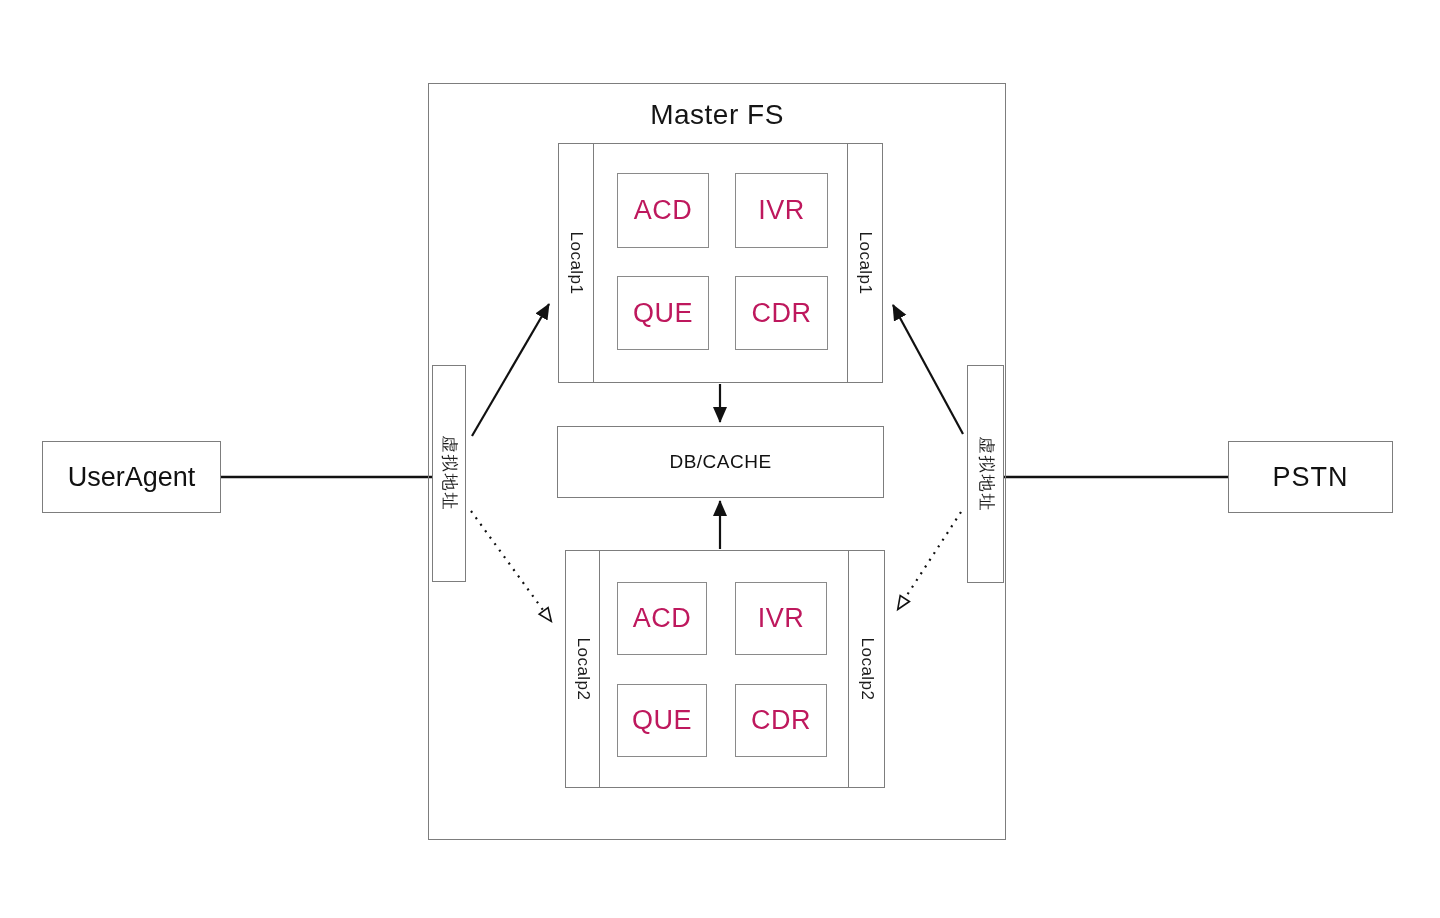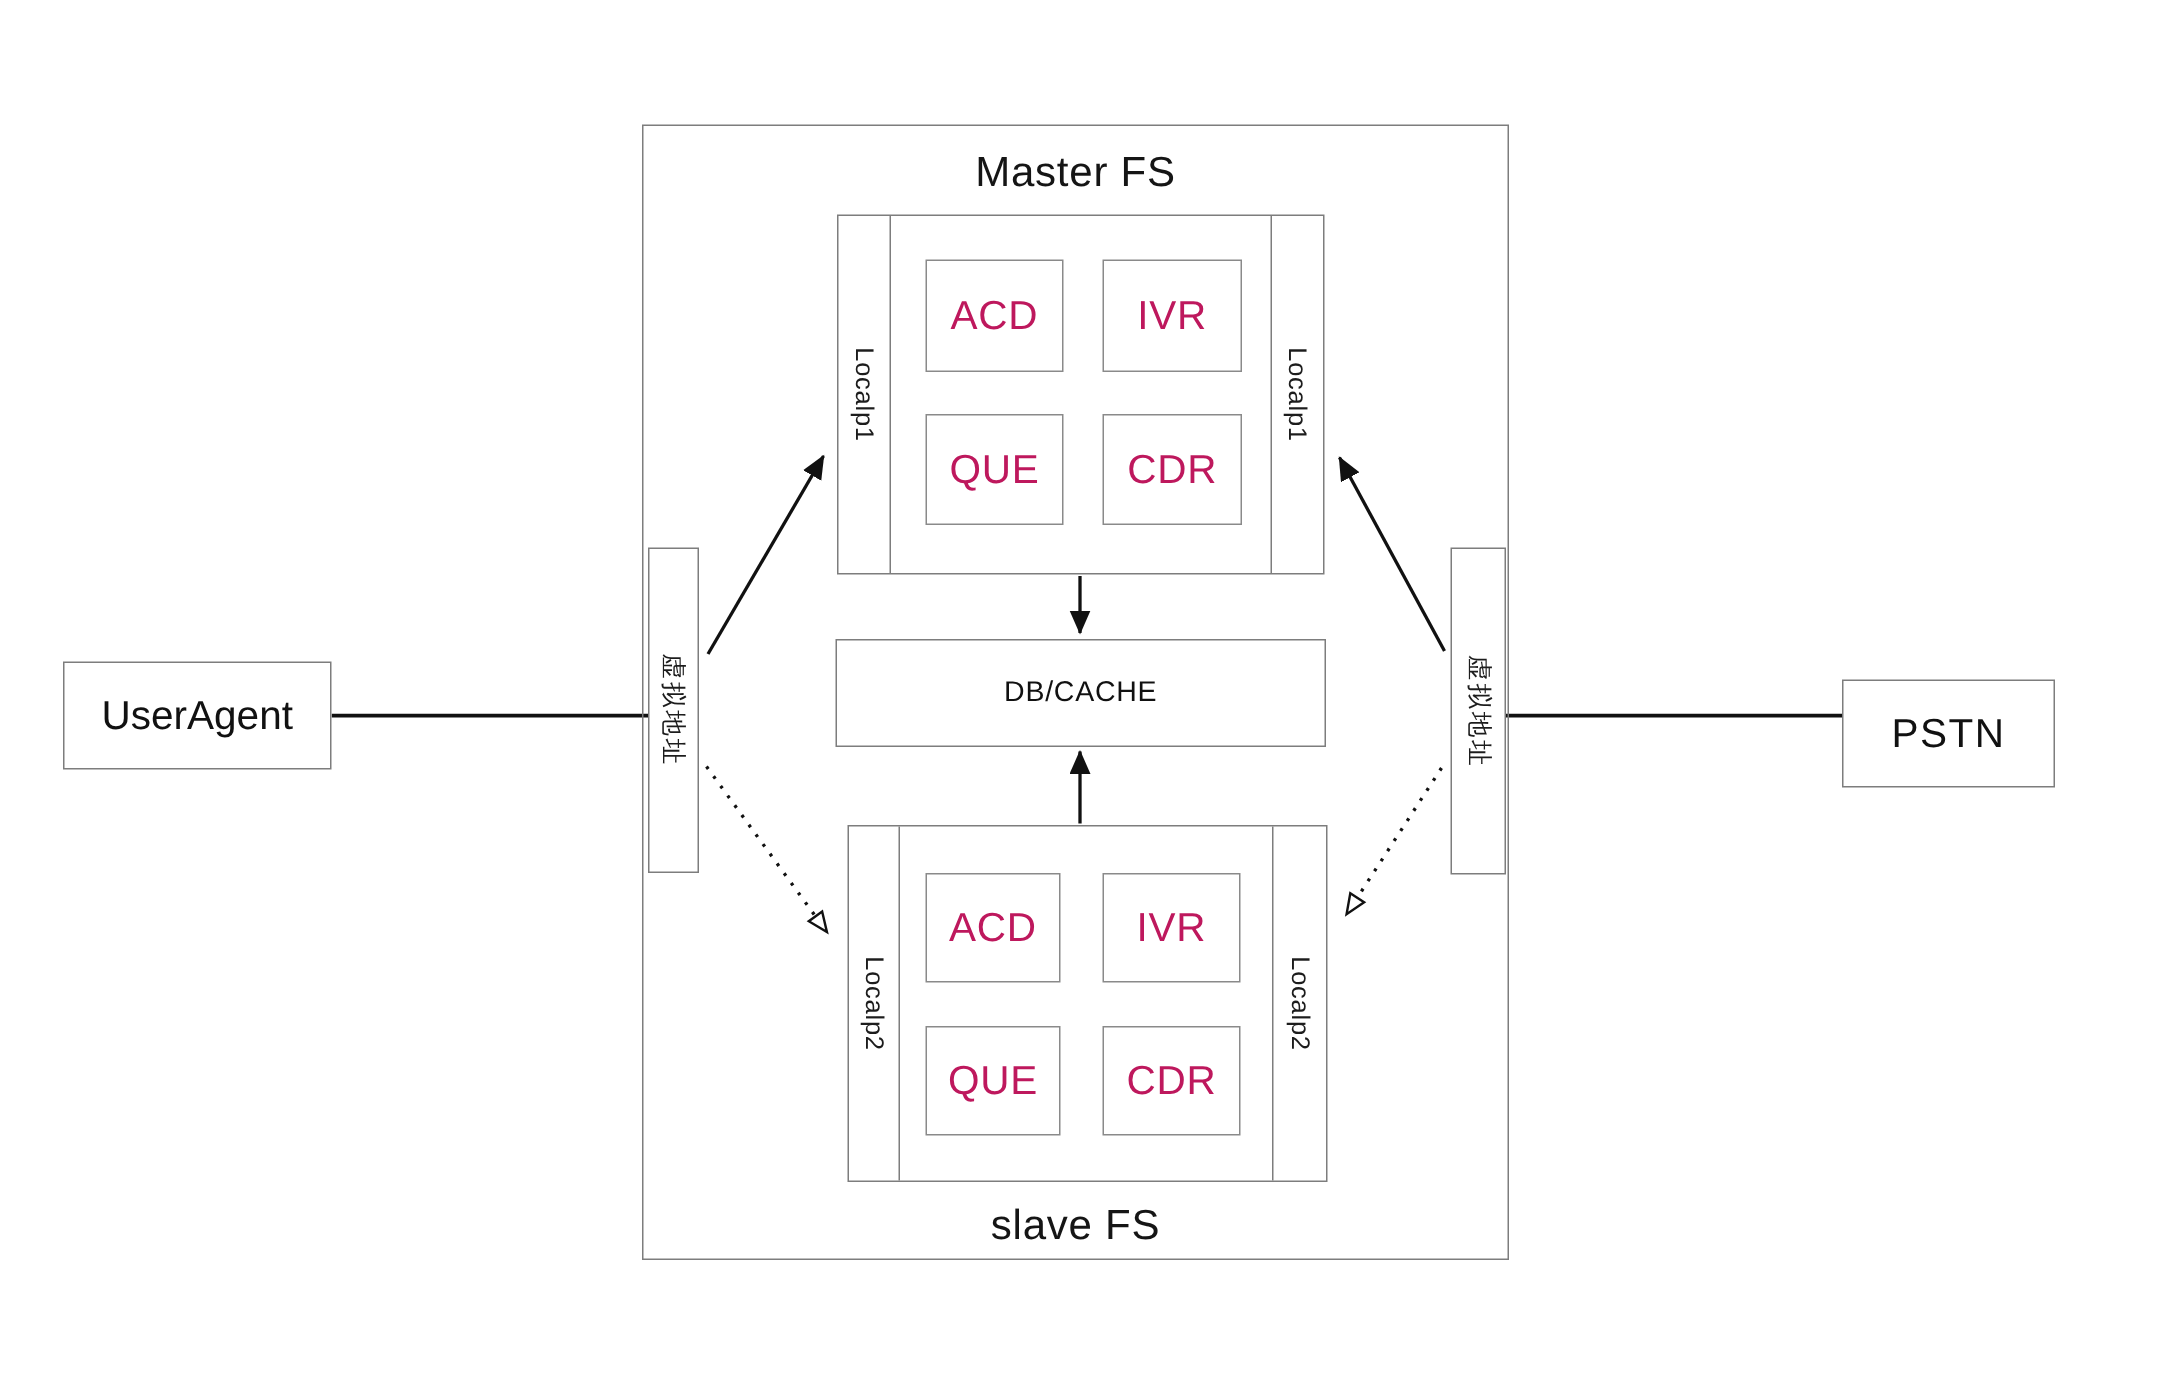--- a/index.html
+++ b/index.html
@@ -42,21 +42,21 @@
   .m-acd{left:58px;top:29px;width:92px;height:75px;}
   .m-ivr{left:176px;top:29px;width:93px;height:75px;}
   .m-que{left:58px;top:132px;width:92px;height:74px;}
   .m-cdr{left:176px;top:132px;width:93px;height:74px;}
   .s-acd{left:51px;top:31px;width:90px;height:73px;}
   .s-ivr{left:169px;top:31px;width:92px;height:73px;}
   .s-que{left:51px;top:133px;width:90px;height:73px;}
   .s-cdr{left:169px;top:133px;width:92px;height:73px;}
   .db{left:557px;top:426px;width:327px;height:72px;font-size:19px;letter-spacing:0.5px;}
   .ua{left:42px;top:441px;width:179px;height:72px;font-size:27px;}
-  .pstn{left:1228px;top:453px;width:142px;height:72px;font-size:27px;letter-spacing:1px;}
+  .pstn{left:1228px;top:441px;width:165px;height:72px;font-size:27px;letter-spacing:1px;}
   .va{position:absolute;box-sizing:border-box;border:1.5px solid #7d7d7d;background:#fff;
       display:flex;align-items:center;justify-content:center;}
   .va-left{left:432px;top:365px;width:34px;height:217px;}
   .va-right{left:967px;top:365px;width:37px;height:218px;}
   .va .vtext{font-size:17px;letter-spacing:2px;}
   .wires{position:absolute;left:0;top:0;width:1440px;height:918px;z-index:0;}
   .layer{position:absolute;left:0;top:0;z-index:1;width:100%;height:100%;pointer-events:none;text-decoration:underline;}
   .layer > *{pointer-events:auto;}
 </style>
 </head>
@@ -80,21 +80,20 @@
     <line x1="720" y1="384" x2="720" y2="422" stroke="#111" stroke-width="2.2" marker-end="url(#mFill)"></line>
     <line x1="720" y1="549" x2="720" y2="501" stroke="#111" stroke-width="2.2" marker-end="url(#mFill)"></line>
     <line x1="471" y1="511" x2="551" y2="621" stroke="#111" stroke-width="2.2" stroke-dasharray="2 6" marker-end="url(#mOpen)"></line>
     <line x1="961" y1="512" x2="898" y2="609" stroke="#111" stroke-width="2.2" stroke-dasharray="2 6" marker-end="url(#mOpen)"></line>
   </svg>
 
   <div class="layer">
 
     <div class="outer"></div>
     <div class="big-label master-title">Master FS</div>
-    <div class="big-label slave-title">slave FS</div>
 
     <div class="cluster cluster-master">
       <div class="strip strip-left">
         <span class="vtext">Localp1</span>
       </div>
       <div class="strip strip-right">
         <span class="vtext">Localp1</span>
       </div>
       <div class="module m-acd">ACD</div>
       <div class="module m-ivr">IVR</div>

